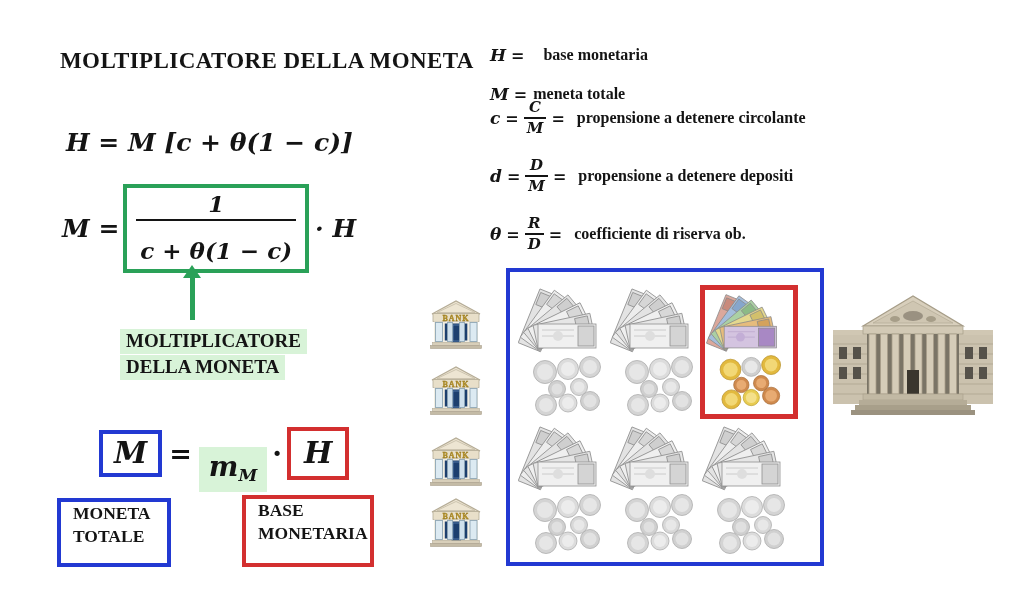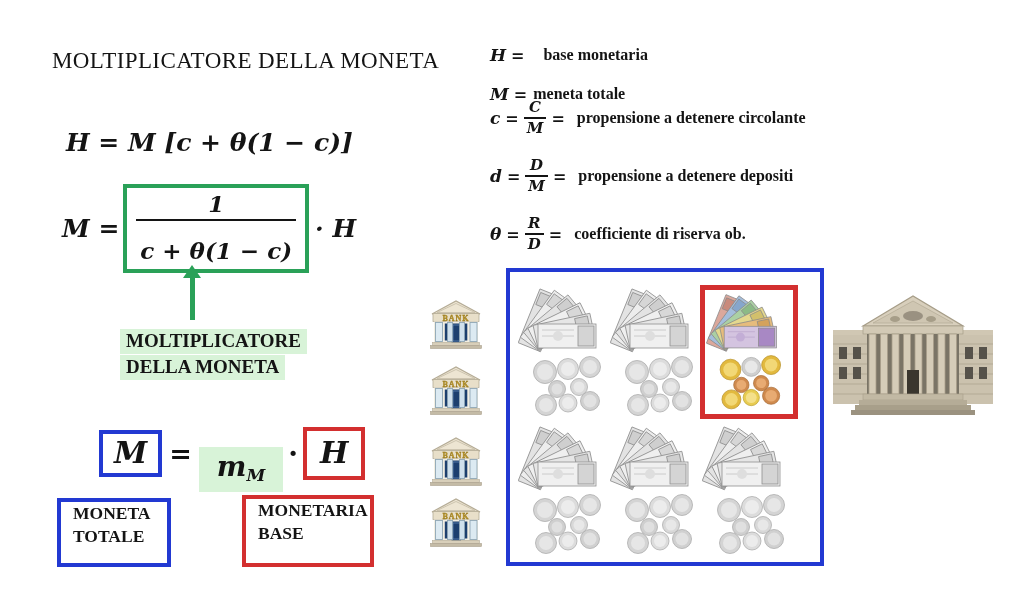--- a/index.html
+++ b/index.html
@@ -9,21 +9,21 @@
     background:#ffffff;
     font-family:"Liberation Serif", serif;
     color:#141414;
     overflow:hidden;
   }
   .abs{position:absolute;}
   .math{font-family:"DejaVu Serif", serif;font-style:italic;font-weight:bold;}
   .upright{font-style:normal;}
 
   
-  #title{left:52px;top:48px;font-size:23px;font-weight:normal;letter-spacing:.4px;}
+  #title{left:60px;top:48px;font-size:23px;font-weight:bold;letter-spacing:.4px;}
 
   
   #formula-h{left:66px;top:128px;font-size:25px;}
 
   
   #formula-frac{left:62px;top:184px;display:flex;align-items:center;}
   #formula-frac .lhs{font-size:25px;margin-right:4px;}
   .green-box{border:4px solid #2aa158;background:#fff;padding:1px 9px 3px;}
   .frac{display:flex;flex-direction:column;align-items:center;}
   .frac .num{font-size:23px;padding:0 4px;line-height:30px;}
@@ -36,21 +36,21 @@
   #arrow .stem{margin:0 auto;width:5px;height:42px;background:#2aa158;}
 
   
   #mult-label{left:120px;top:329px;font-size:19px;font-weight:bold;line-height:22px;}
   #mult-label span{display:inline-block;background:#d8f3d8;padding:1px 6px 2px;margin-bottom:1px;}
 
   
   #formula-compact{left:99px;top:421px;height:64px;display:flex;align-items:center;}
   #formula-compact .m-box{border:4px solid #2239d2;padding:1px 11px 3px;font-size:30px;}
   #formula-compact .eq{font-size:27px;margin:0 7px;}
-  #formula-compact .mm{background:#d8f3d8;padding:3px 18px 7px;font-size:28px;margin-top:32px;}
+  #formula-compact .mm{background:#d8f3d8;padding:3px 10px 7px;font-size:28px;margin-top:32px;}
   #formula-compact .mm sub{font-size:17px;vertical-align:-5px;}
   #formula-compact .dot{font-size:28px;margin:0 5px;}
   #formula-compact .h-box{border:4px solid #d32f2f;padding:4px 13px 6px;font-size:30px;}
 
   
   .label-box{display:flex;flex-direction:column;font-size:17.5px;font-weight:bold;line-height:23px;background:#fff;}
   #box-moneta{left:57px;top:498px;width:94px;height:61px;border:4.5px solid #2239d2;padding-left:12px;}
   #box-base{left:242px;top:495px;width:112px;height:64px;border:4.5px solid #d32f2f;padding-left:12px;}
 
   
@@ -297,22 +297,22 @@
   <span class="dot math upright">·</span>
   <span class="h-box math">H</span>
 </div>
 
 <div id="box-moneta" class="abs label-box">
   <span>MONETA</span>
   <span>TOTALE</span>
 </div>
 
 <div id="box-base" class="abs label-box">
+  <span>BASE</span>
   <span>MONETARIA</span>
-  <span>BASE</span>
 </div>
 
 <div id="def-h" class="def-row">
   <span class="sym">H</span>
   <span class="eq">=</span>
   <span class="desc" style="margin-left:14px">base monetaria</span>
 </div>
 
 <div id="def-m" class="def-row">
   <span class="sym">M</span>

